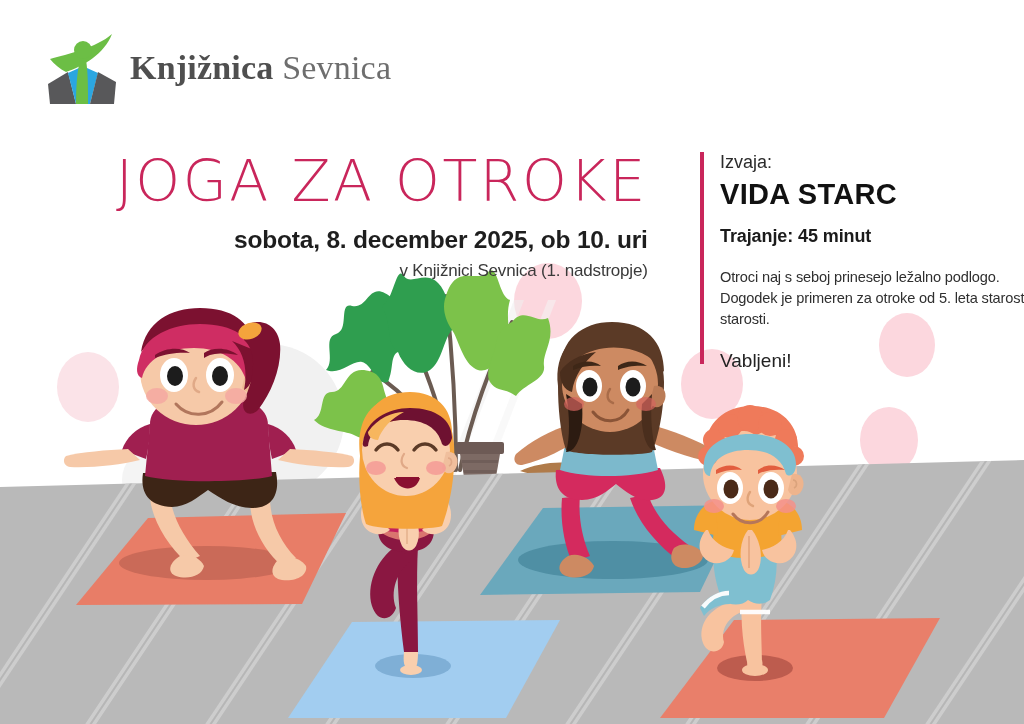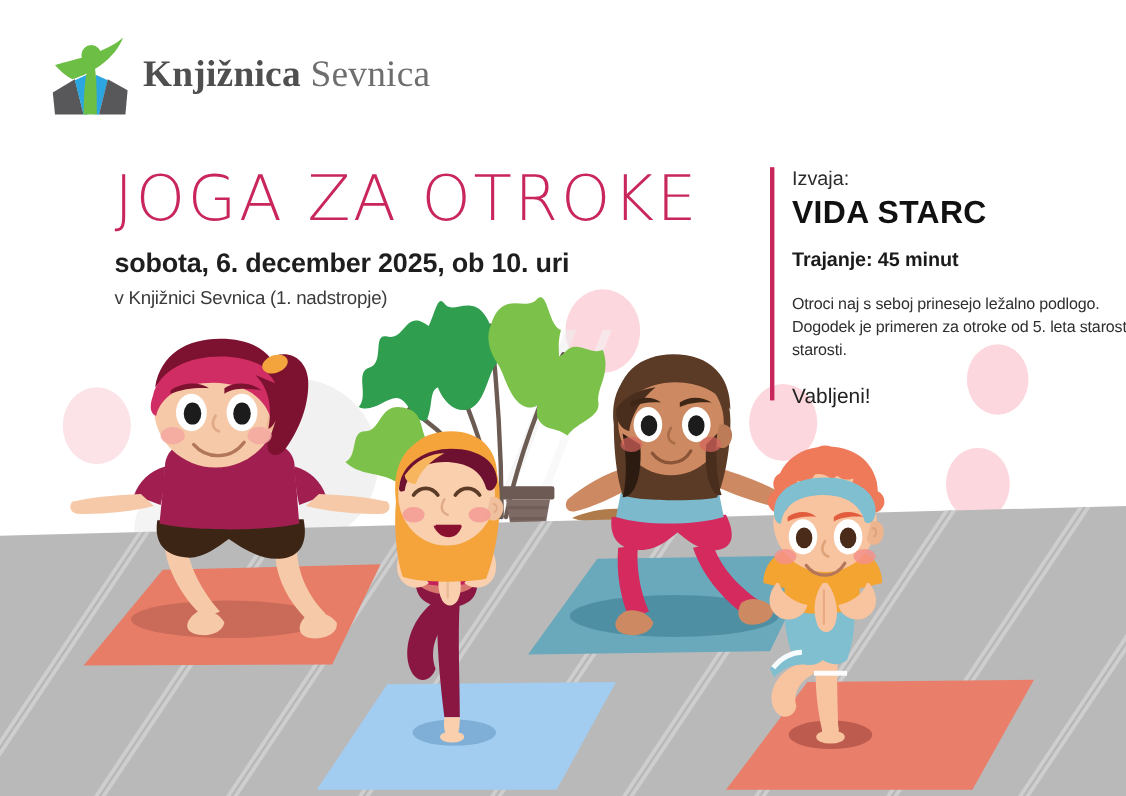--- a/index.html
+++ b/index.html
@@ -32,21 +32,21 @@
     letter-spacing:0.2px;
     white-space:nowrap;
     line-height:1;
     padding-bottom:4px;
   }
   .logo-word .b{font-weight:bold;color:#4f4f4f;}
   .logo-word .r{font-weight:normal;color:#6e6e6e;}
 
   
   .headline-block{
-    position:absolute;left:104px;top:152px;z-index:40;
+    position:absolute;left:116px;top:152px;z-index:40;text-align:right;
   }
   .headline{
     font-family:"DejaVu Sans", sans-serif;
     font-weight:300;
     font-size:57px;
     line-height:1.02;
     letter-spacing:2.5px;
     color:#c9265b;
     white-space:nowrap;
     margin:0;
@@ -443,21 +443,21 @@
         <circle cx="37" cy="18" r="9" fill="#6cbe45"></circle>
       </svg>
     </span>
     <span class="logo-word">
       <span class="b">Knjižnica</span><span>&nbsp;</span><span class="r">Sevnica</span>
     </span>
   </div>
 
   <div class="headline-block">
     <h1 class="headline">JOGA ZA OTROKE</h1>
-    <p class="subline">sobota, 6. december 2025, ob 10. uri</p>
+    <p class="subline">sobota, 8. december 2025, ob 10. uri</p>
     <p class="venue">v Knjižnici Sevnica (1. nadstropje)</p>
   </div>
 
   <div class="right-block">
     <div class="right-rule"></div>
     <p class="r-label">Izvaja:</p>
     <p class="r-name">VIDA STARC</p>
     <p class="r-duration">Trajanje: 45 minut</p>
     <p class="r-note">
       <span>Otroci naj s seboj prinesejo ležalno podlogo.</span>

